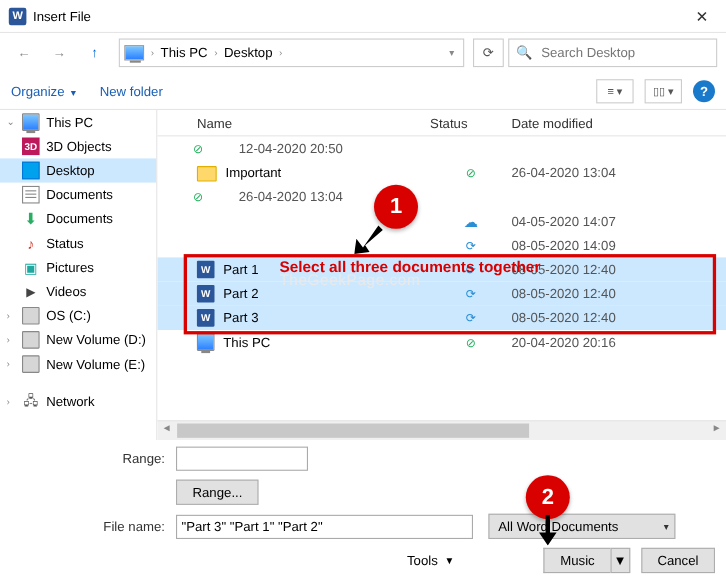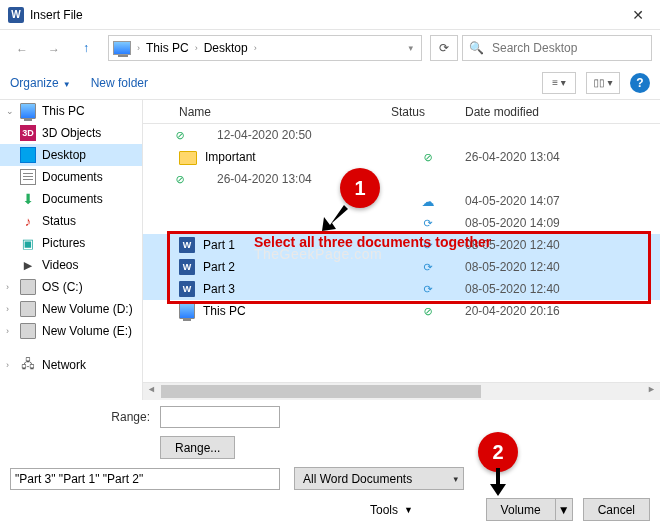--- a/index.html
+++ b/index.html
@@ -277,33 +277,34 @@
 <div class="bottom">
   <div class="row">
     <div class="lbl">Range:</div>
     <input class="txtinput" style="width: 120px;">
   </div>
   <div class="row">
     <div class="lbl"></div>
     <button class="btn">Range...</button>
   </div>
   <div class="row" style="align-items:center;">
+    <div class="lbl">File name:</div>
     <input class="txtinput" style="flex: 1 1 0%; max-width: 270px;" value="&quot;Part 3&quot; &quot;Part 1&quot; &quot;Part 2&quot;">
     <div style="width:14px"></div>
     <div class="combo">
         <span>All Word Documents</span>
       </div>
   </div>
   <div class="row" style="justify-content:flex-end; gap:10px; margin-bottom:16px;">
     <span style="margin-right:auto; margin-left:360px; display:flex; align-items:center; gap:6px;">
         <span>Tools</span>
         <span style="font-size:9px">▼</span>
       </span>
     <span class="splitbtn">
-      <button class="btn main">Volume</button>
+      <button class="btn main">Music</button>
       <button class="btn drop">▼</button>
     </span>
     <button class="btn">Cancel</button>
   </div>
 </div>
 
 <div class="watermark" style="top:246px; left:254px;">TheGeekPage.com</div>
 
 <div class="selectbox" style="top:231px; left:167px; width:484px; height:73px;"></div>
 

